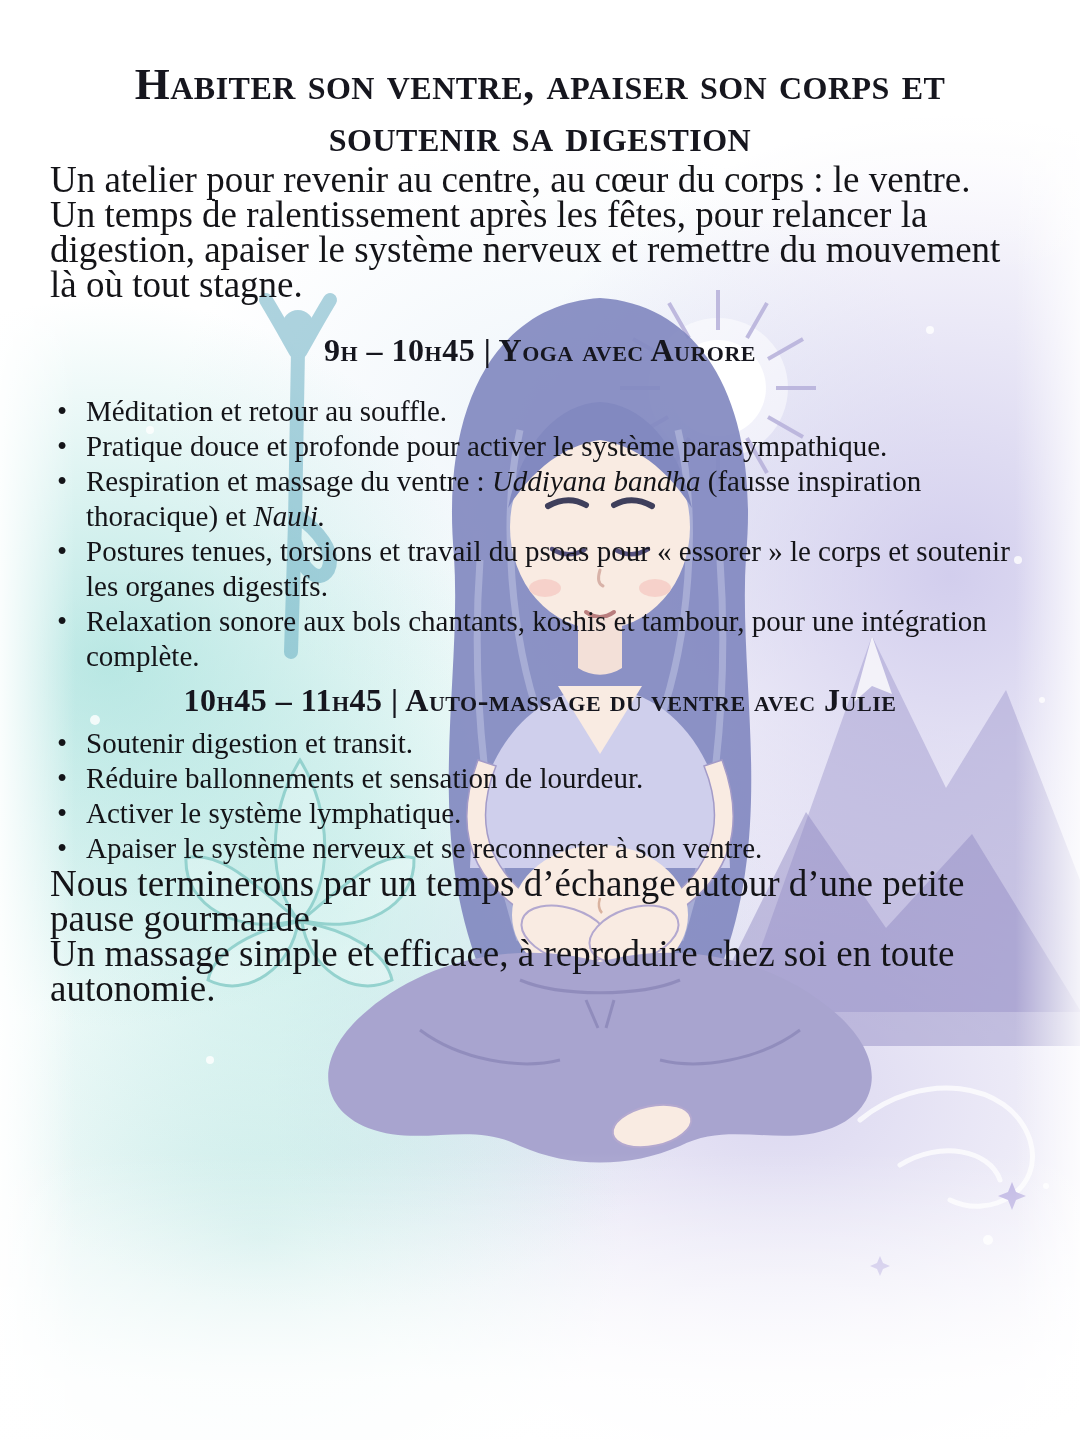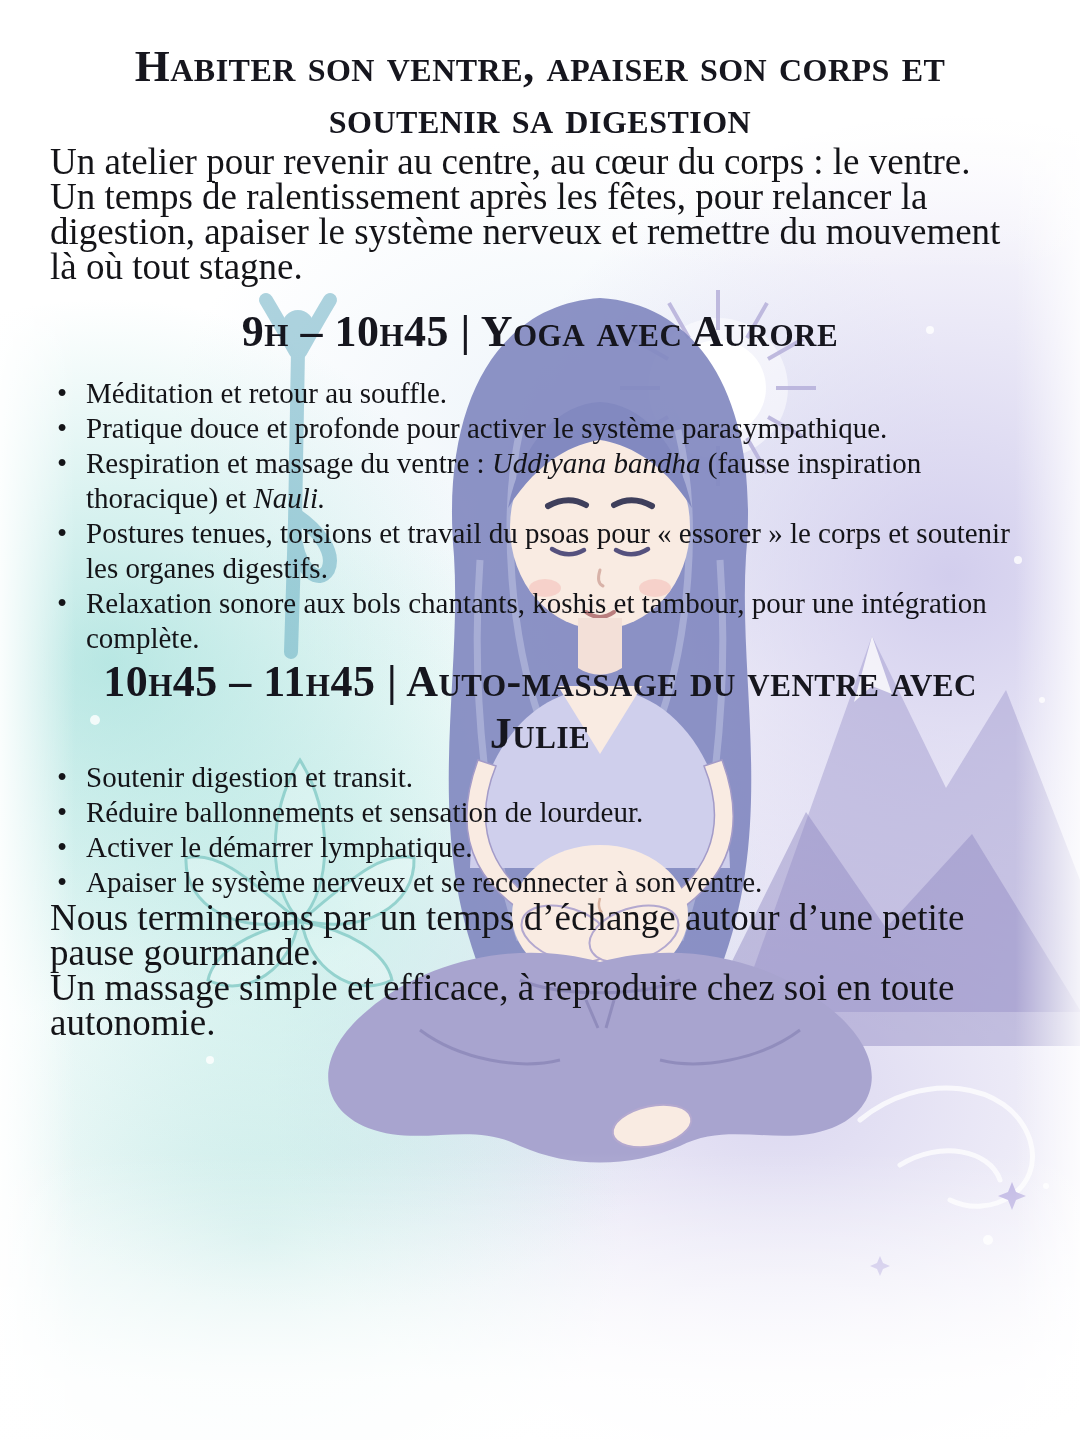--- a/index.html
+++ b/index.html
@@ -17,24 +17,24 @@
       radial-gradient(ellipse 560px 420px at 52% 30%, rgba(224,236,246,.55), rgba(224,236,246,0) 70%),
       #ffffff;}
   .art{position:absolute;left:0;top:0;}
   .fade-veil{position:absolute;inset:0;pointer-events:none;
     background:
       linear-gradient(180deg, rgba(255,255,255,.96) 0%, rgba(255,255,255,.55) 9%, rgba(255,255,255,0) 19%,
                       rgba(255,255,255,0) 80%, rgba(255,255,255,.85) 96%),
       linear-gradient(90deg, rgba(255,255,255,.9) 0%, rgba(255,255,255,0) 7%, rgba(255,255,255,0) 94%, rgba(255,255,255,.8) 100%);}
 
   
-  .content{position:absolute;inset:0;padding:26px 50px 0 50px;}
+  .content{position:absolute;inset:0;padding:44px 50px 0 50px;}
   h1,h2{font-variant:small-caps;font-weight:700;text-align:center;color:#16161e;margin:0;}
   h1{font-size:45px;line-height:52px;max-width:960px;margin:14px auto 0;letter-spacing:.5px;}
-  h2{font-size:44px;line-height:52px;letter-spacing:.5px;}
+  h2{font-size:32px;line-height:52px;letter-spacing:.5px;}
   .h-yoga{margin-top:22px;}
   .h-massage{max-width:920px;margin-left:auto;margin-right:auto;}
   p.body{font-size:37px;line-height:35px;margin:0;}
   .intro{margin-top:24px;}
   .block{display:block;}
   ul.blist{list-style:none;margin:18px 0 0 0;padding:0;font-size:29px;line-height:35px;}
   ul.blist.tight{margin-top:0;}
   ul.blist li{display:flex;margin:0;}
   .mk{flex:none;width:36px;padding-left:7px;box-sizing:border-box;}
   .tx{flex:1;}
@@ -207,21 +207,21 @@
     <li>
       <span class="mk">•</span>
       <span class="tx">Soutenir digestion et transit.</span>
     </li>
     <li>
       <span class="mk">•</span>
       <span class="tx">Réduire ballonnements et sensation de lourdeur.</span>
     </li>
     <li>
       <span class="mk">•</span>
-      <span class="tx">Activer le démarrer lymphatique.</span>
+      <span class="tx">Activer le système lymphatique.</span>
     </li>
     <li>
       <span class="mk">•</span>
       <span class="tx">Apaiser le système nerveux et se reconnecter à son ventre.</span>
     </li>
   </ul>
 
   <p class="body gap">Nous terminerons par un temps d’échange autour d’une petite pause gourmande.</p>
 
   <p class="body">Un massage simple et efficace, à reproduire chez soi en toute autonomie.</p>

